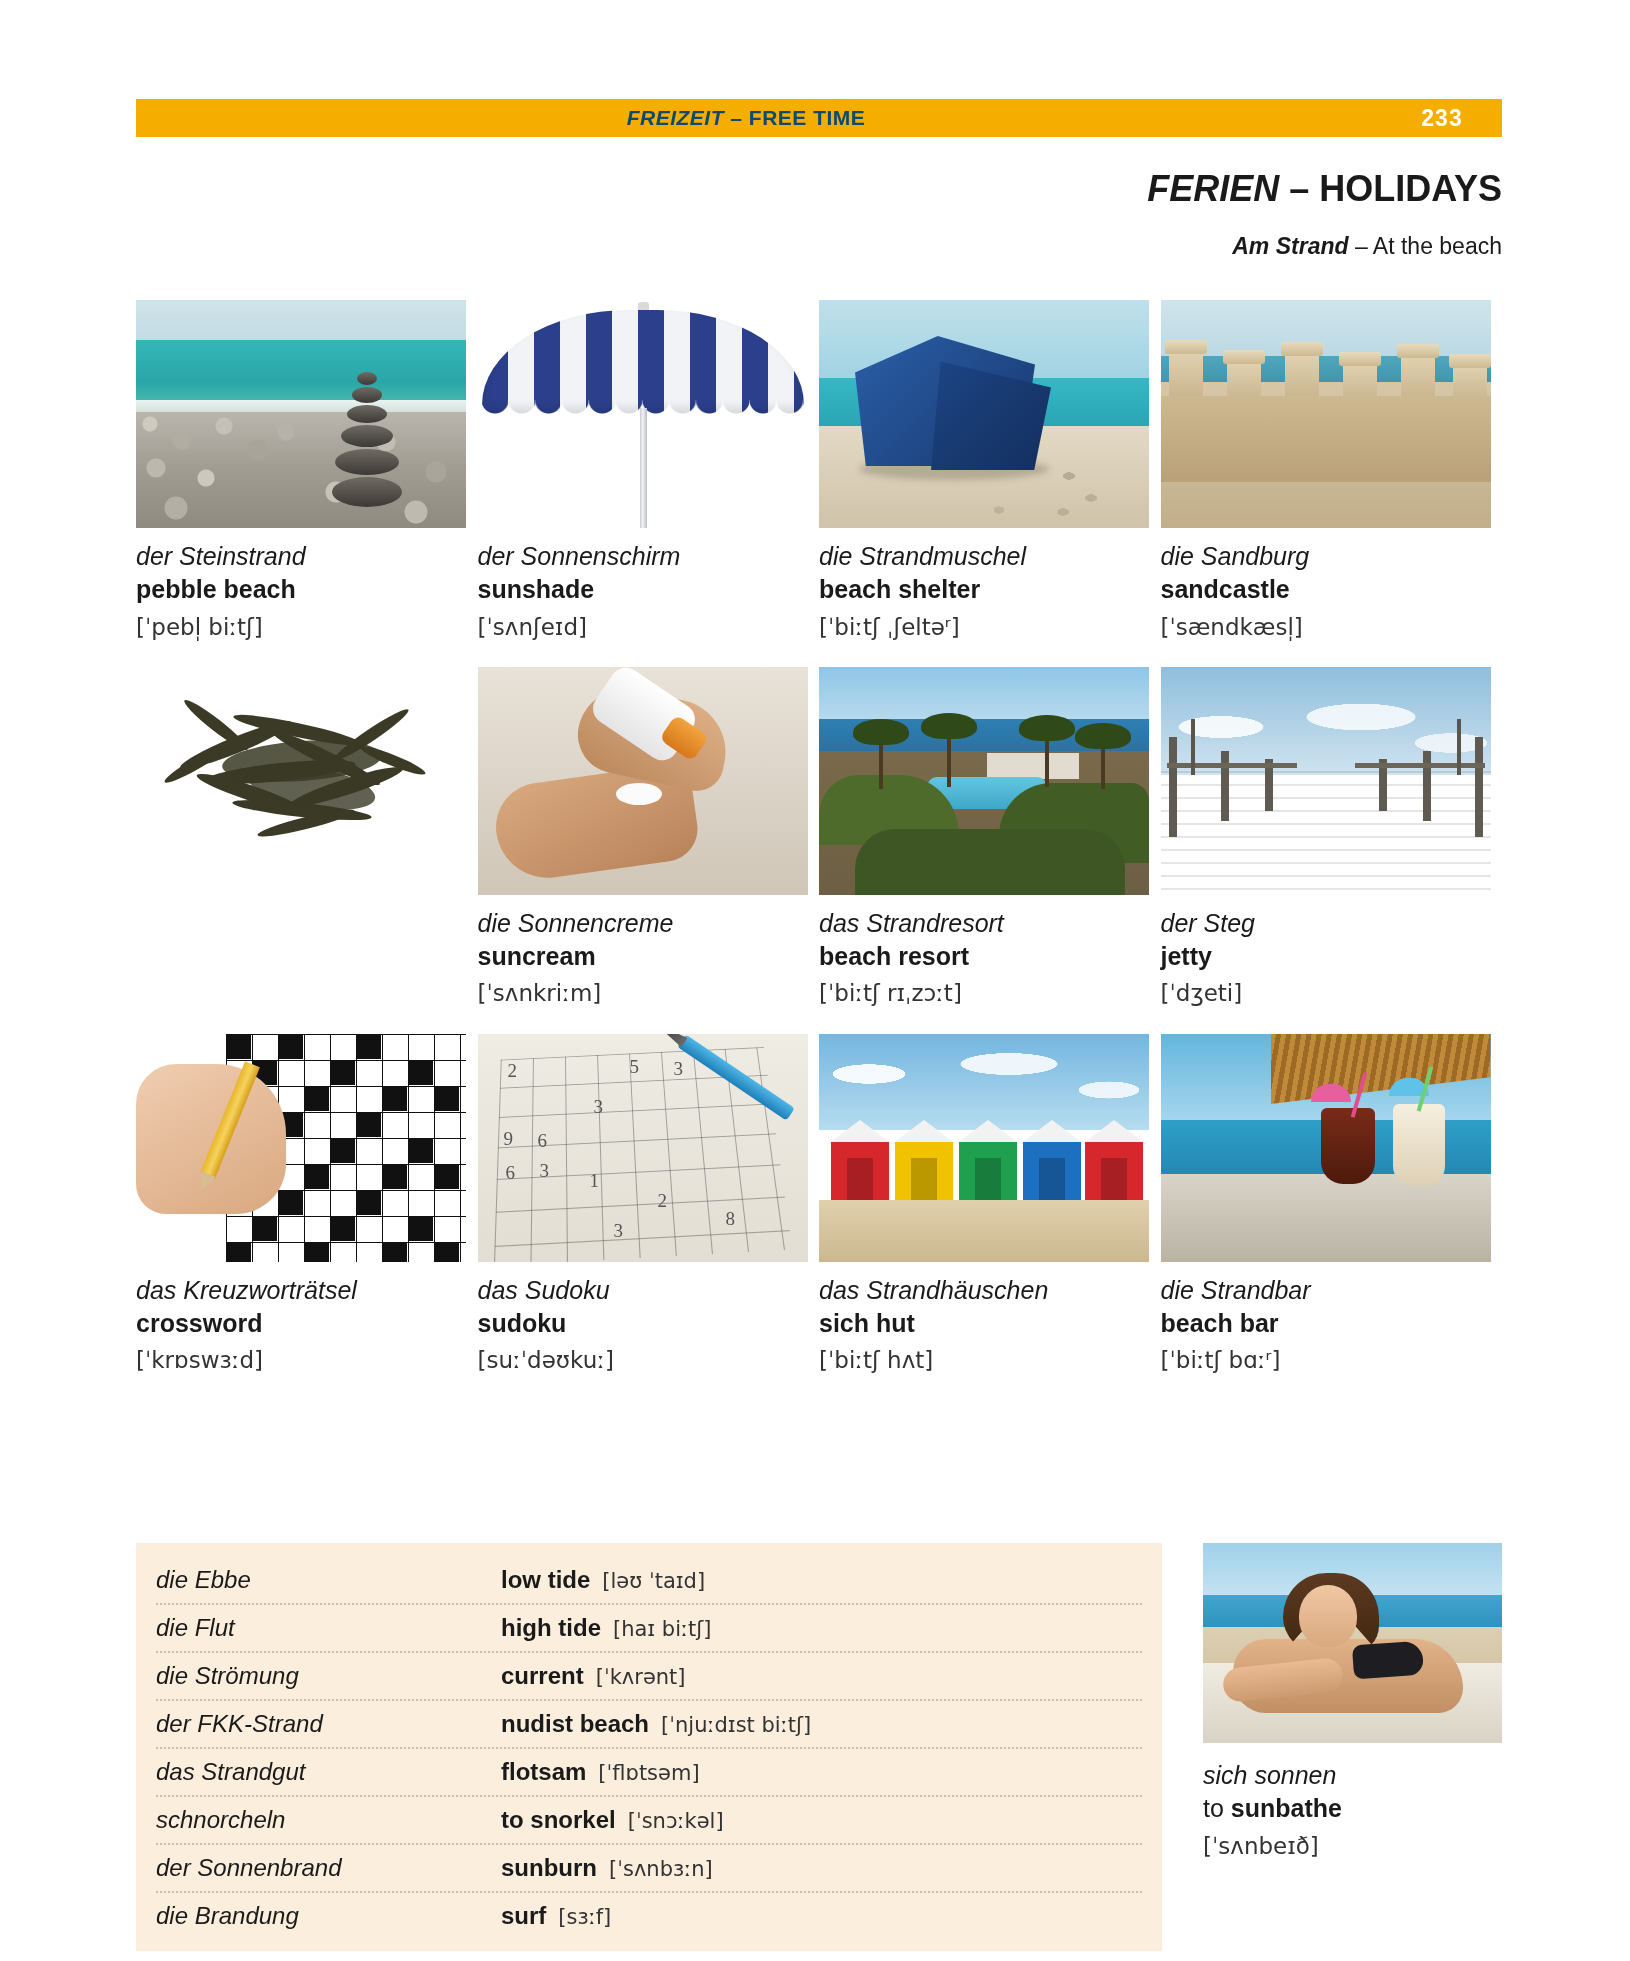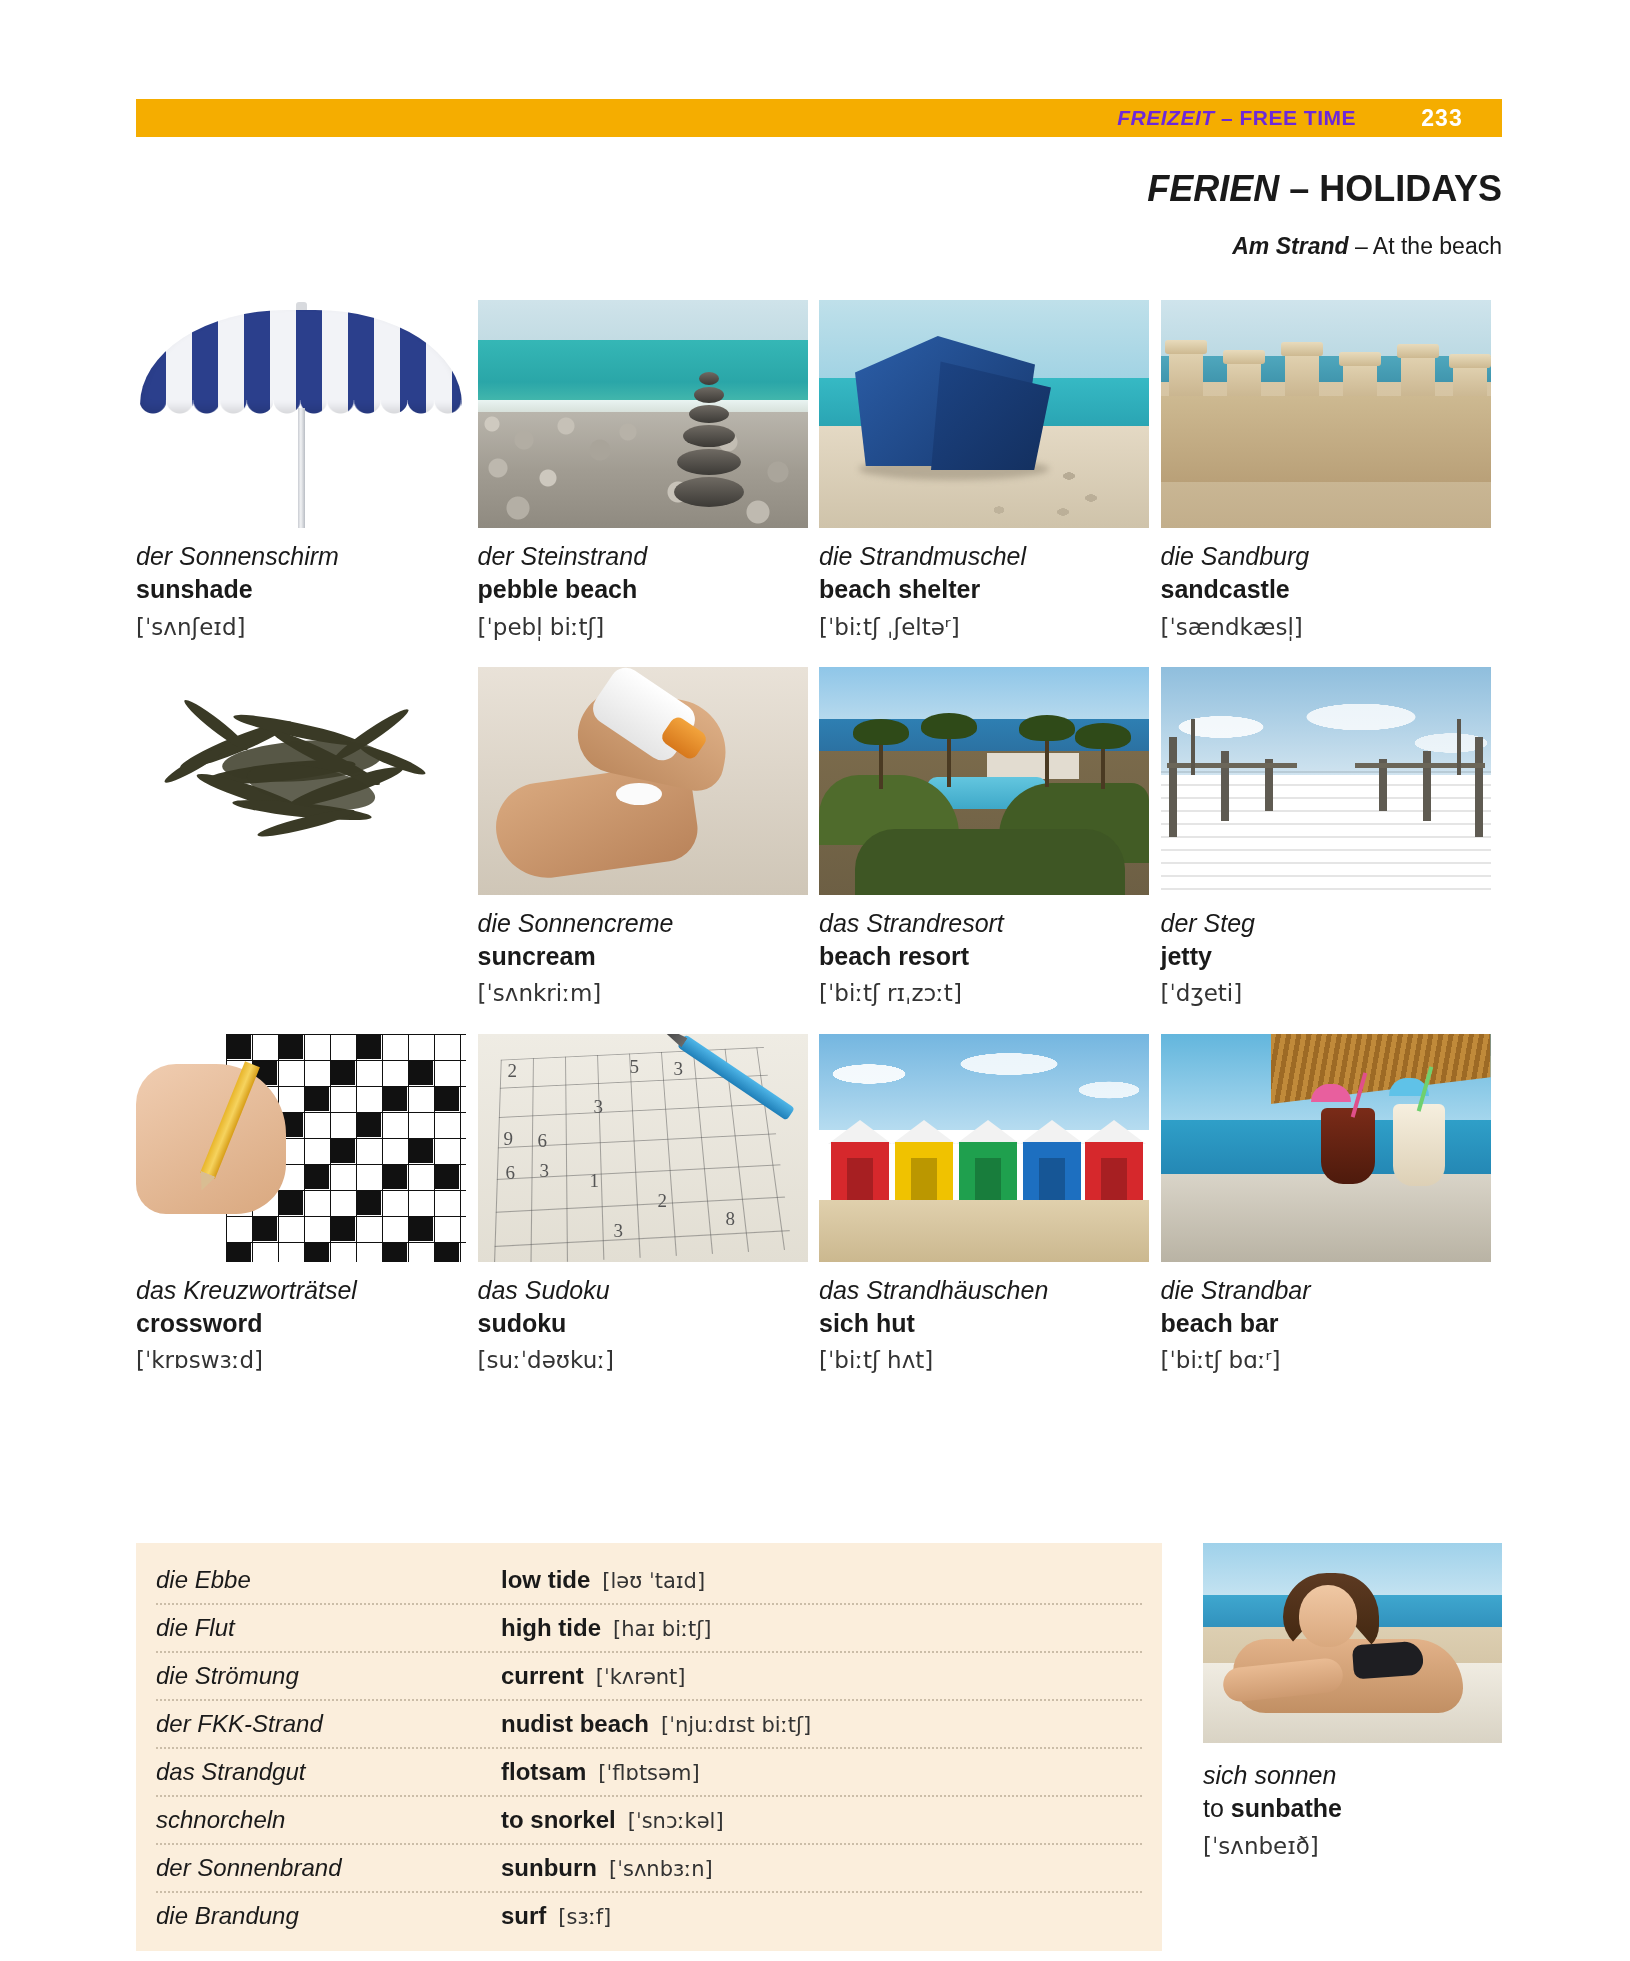--- a/index.html
+++ b/index.html
@@ -22,24 +22,24 @@
     left: 136px;
     top: 99px;
     width: 1366px;
     height: 38px;
     background: #f5ad00;
     display: flex;
     align-items: center;
   }
   .header-title {
     flex: 1;
-    text-align: right;
+    text-align: center;
     padding-right: 26px;
     font-size: 21px;
-    color: #6d28d9;
+    color: #0c4a6e;
     letter-spacing: 0.5px;
   }
   .header-title .it {
     font-style: italic;
     font-weight: bold;
   }
   .header-title .rm {
     font-weight: bold;
     font-style: normal;
   }
@@ -563,56 +563,56 @@
 <div class="sub-title">
   <span class="it">Am Strand</span><span class="rm"> – </span><span class="rm">At the beach</span>
 </div>
 
 <div class="grid">
 
   <div class="row">
 
     <div class="cell">
       <div class="thumb">
-        <div class="parasol-wrap">
-          <div class="parasol-tip"></div>
-          <div class="parasol-canopy"></div>
-          <div class="parasol-scallop"></div>
-          <div class="parasol-pole"></div>
-        </div>
-      </div>
-      <div class="caption">
-        <div class="de">der Sonnenschirm</div>
-        <div class="en">sunshade</div>
-        <div class="ipa">[ˈsʌnʃeɪd]</div>
-      </div>
-    </div>
-
-    <div class="cell">
-      <div class="thumb">
         <div class="scene">
           <div class="pb-sky"></div>
           <div class="pb-sea"></div>
           <div class="pb-foam"></div>
           <div class="pb-shore"></div>
           <div class="pb-stones"></div>
           <div class="pb-cairn">
             <i></i>
               <i></i>
               <i></i>
               <i></i>
               <i></i>
               <i></i>
           </div>
         </div>
       </div>
       <div class="caption">
         <div class="de">der Steinstrand</div>
         <div class="en">pebble beach</div>
         <div class="ipa">[ˈpebl̩ biːtʃ]</div>
+      </div>
+    </div>
+
+    <div class="cell">
+      <div class="thumb">
+        <div class="parasol-wrap">
+          <div class="parasol-tip"></div>
+          <div class="parasol-canopy"></div>
+          <div class="parasol-scallop"></div>
+          <div class="parasol-pole"></div>
+        </div>
+      </div>
+      <div class="caption">
+        <div class="de">der Sonnenschirm</div>
+        <div class="en">sunshade</div>
+        <div class="ipa">[ˈsʌnʃeɪd]</div>
       </div>
     </div>
 
     <div class="cell">
       <div class="thumb">
         <div class="scene">
           <div class="bs-sky"></div>
           <div class="bs-sea"></div>
           <div class="bs-sand"></div>
           <div class="bs-shadow"></div>

